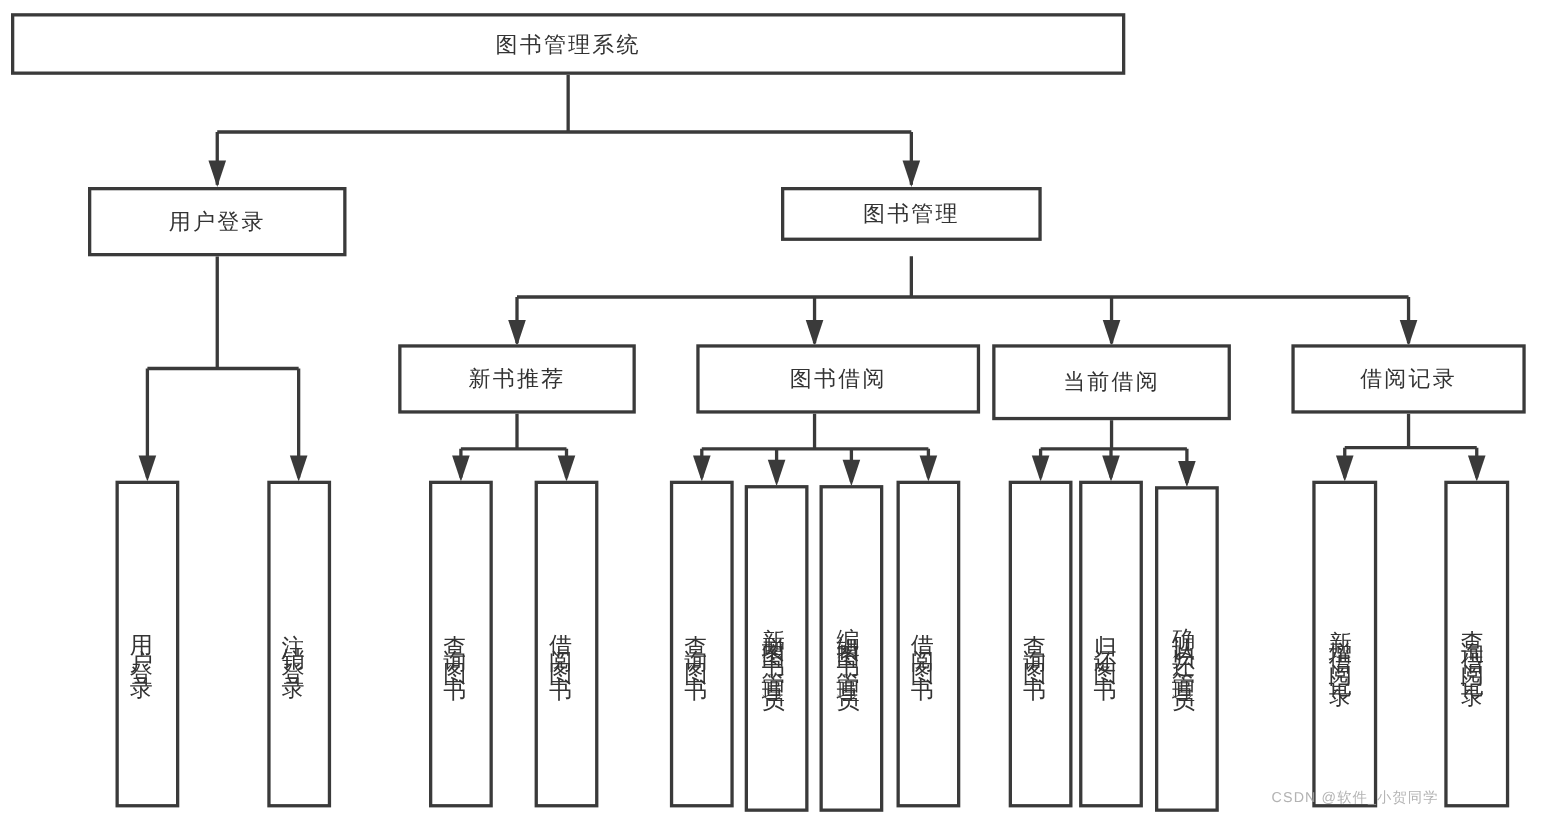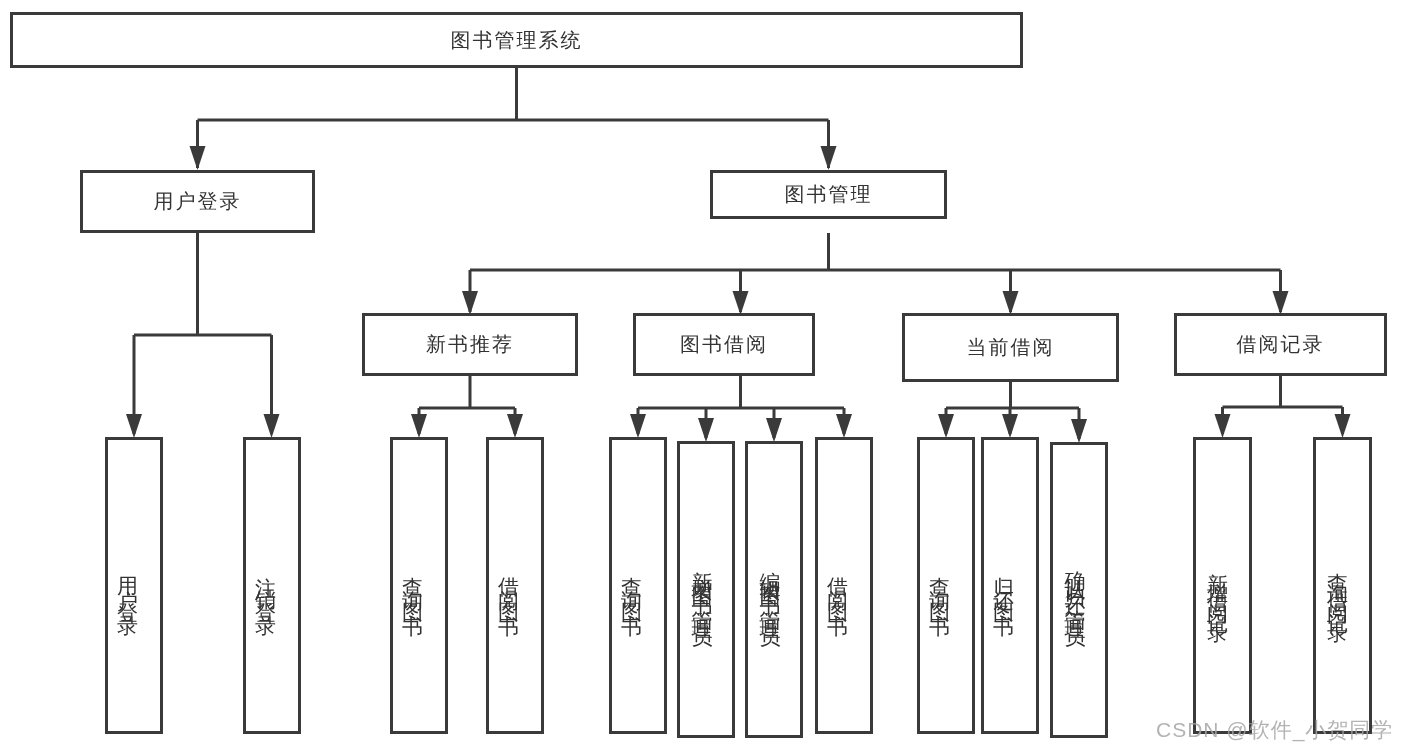--- a/index.html
+++ b/index.html
@@ -9,21 +9,21 @@
   .connectors path{stroke:var(--line,#3a3a3a);stroke-width:3;fill:none;}
   .connectors polygon{fill:var(--line,#3a3a3a);stroke:none;}
   .node{position:absolute;background:var(--box-fill,#fff);border:3px solid var(--line,#3a3a3a);
         box-sizing:border-box;display:flex;align-items:center;justify-content:center;
         color:var(--text,#333);z-index:2;}
   .node.h .lbl{font-size:20px;letter-spacing:2px;white-space:nowrap;}
   .node.v .lbl{writing-mode:vertical-rl;text-orientation:mixed;font-size:21px;white-space:nowrap;}
   .v4 .lbl{letter-spacing:13px;margin-block-end:-13px;}
   .v6 .lbl{letter-spacing:10px;margin-block-end:-10px;}
   .v9 .lbl{letter-spacing:8px;margin-block-end:-8px;}
-  .watermark{position:absolute;left:1156px;top:716px;z-index:5;font-size:21px;
+  .watermark{position:absolute;left:1156px;top:716px;z-index:5;font-size:13px;
              color:var(--watermark,#a6a6a6);opacity:.85;white-space:nowrap;letter-spacing:1px;}
 </style>
 </head>
 <body>
 
 <div class="canvas">
 
   <svg class="connectors" width="1405" height="747" viewBox="0 0 1405 747">
     <g>
       <path d="M516.5 68 V120 M197.5 120 H828.5 M197.5 120 V168 M828.5 120 V168"></path>
@@ -64,21 +64,21 @@
   <div class="node h" style="left:80px;top:170px;width:235px;height:63px">
     <span class="lbl">用户登录</span>
   </div>
   <div class="node h" style="left:710px;top:170px;width:237px;height:49px">
     <span class="lbl">图书管理</span>
   </div>
 
   <div class="node h" style="left:362px;top:313px;width:216px;height:63px">
     <span class="lbl">新书推荐</span>
   </div>
-  <div class="node h" style="left:633px;top:313px;width:182px;height:63px">
+  <div class="node h" style="left:633px;top:313px;width:258px;height:63px">
     <span class="lbl">图书借阅</span>
   </div>
   <div class="node h" style="left:902px;top:313px;width:217px;height:69px">
     <span class="lbl">当前借阅</span>
   </div>
   <div class="node h" style="left:1174px;top:313px;width:213px;height:63px">
     <span class="lbl">借阅记录</span>
   </div>
 
   <div class="node v v4" style="left:105px;top:437px;width:58px;height:297px">

